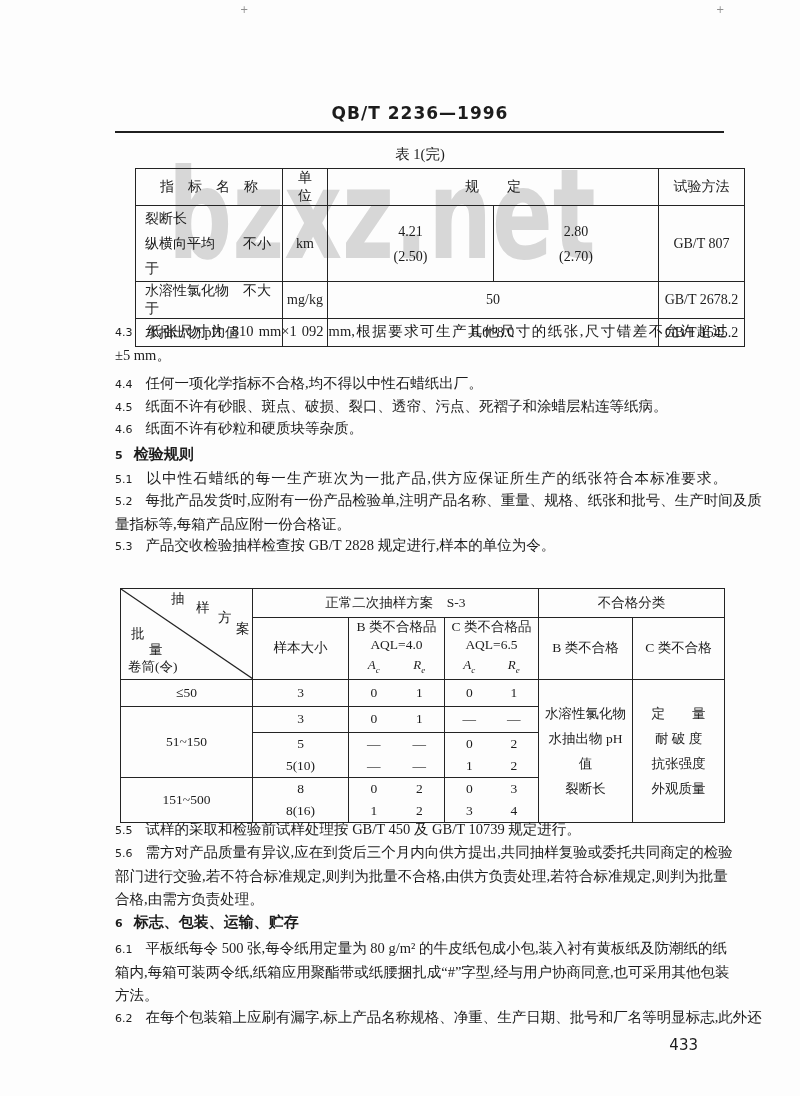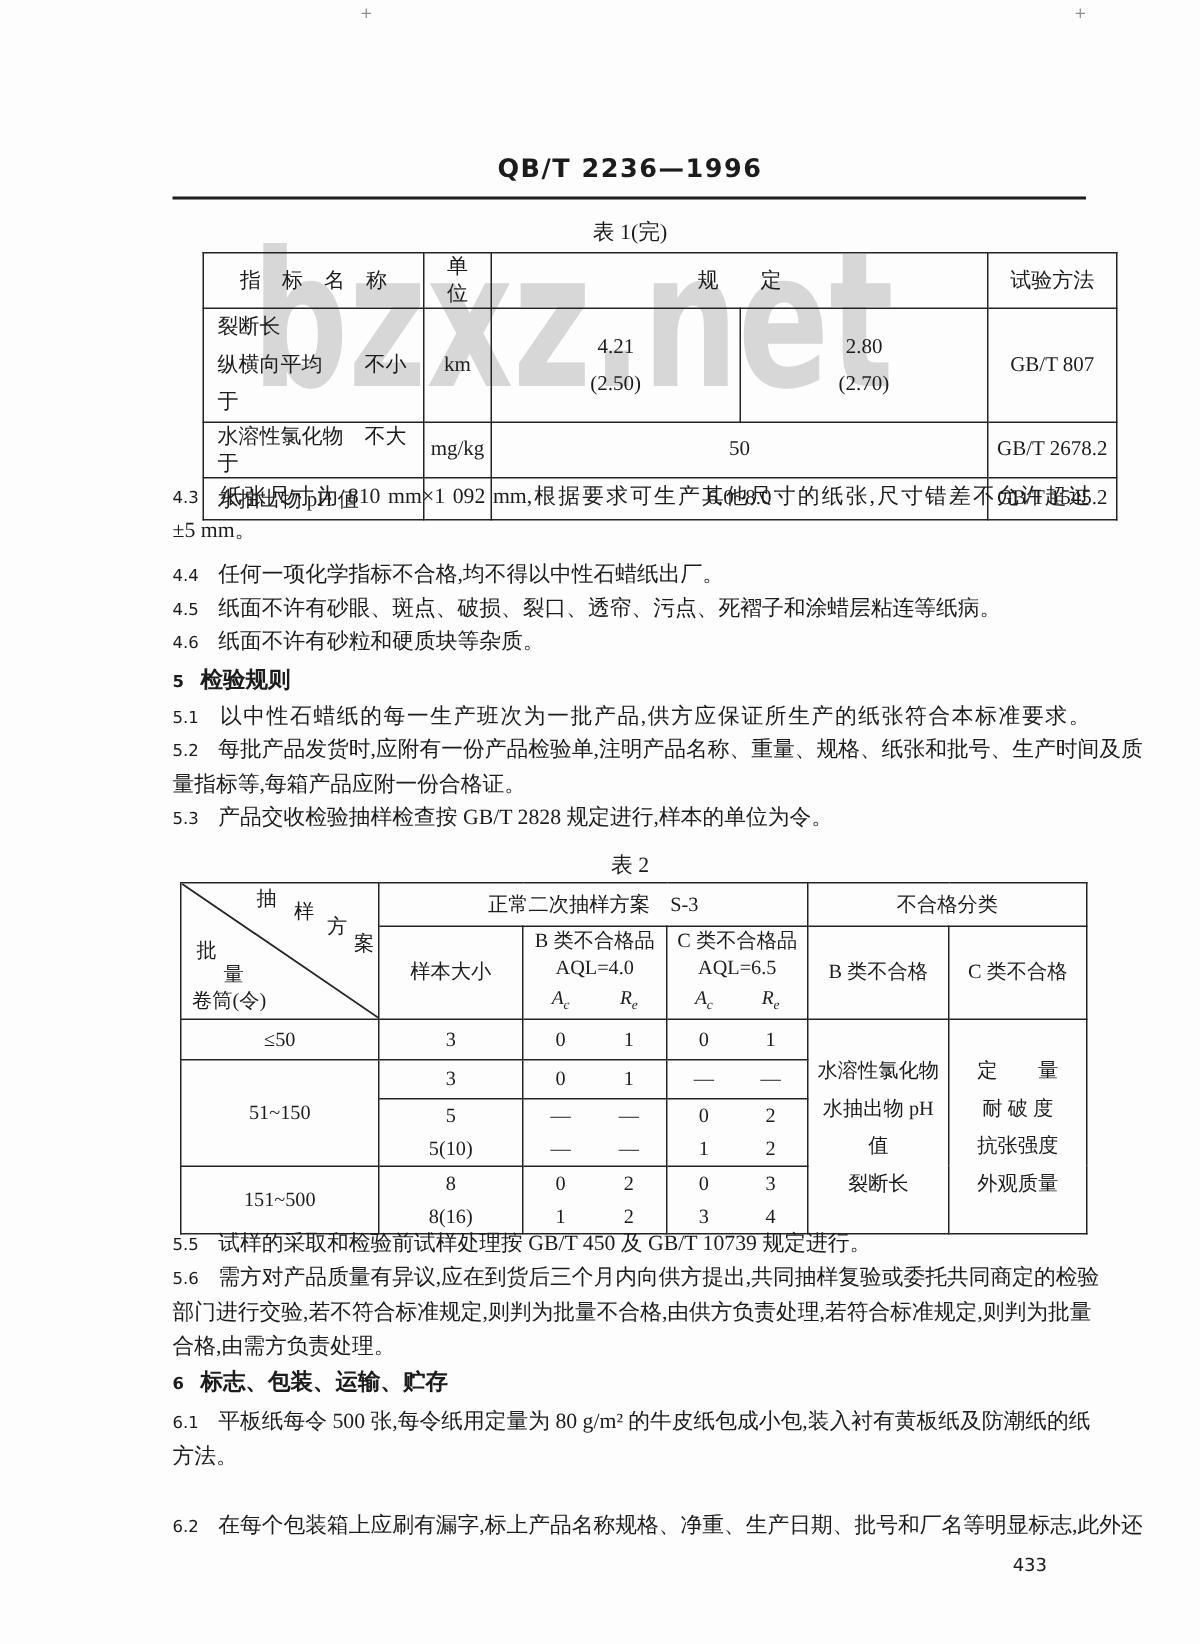--- a/index.html
+++ b/index.html
@@ -41,21 +41,21 @@
   .acre span{flex:1;text-align:center;}
   .acre sub{font-size:9px;}
   .subhdr div{line-height:18px;}
   .classcell div{line-height:25px;}
   .para{position:absolute;left:115px;width:612px;font-size:14.5px;line-height:23px;z-index:1;}
   .line{white-space:nowrap;}
   .fill{text-align:justify;text-align-last:justify;}
   .num{font-family:"DejaVu Sans",sans-serif;font-size:11px;margin-right:13px;}
   .heading{font-weight:bold;font-size:15px;}
   .heading .num{font-weight:bold;margin-right:11px;}
-  .pagenum{position:absolute;top:1036px;right:102px;font-size:12px;z-index:1;
+  .pagenum{position:absolute;top:1036px;right:102px;font-size:15px;z-index:1;
            font-family:"DejaVu Sans",sans-serif;margin-left:41px;}
 </style>
 </head>
 <body>
 
 <div class="page">
 
   <span class="reg" style="left:240px;top:4px;">+</span>
   <span class="reg" style="left:716px;top:4px;">+</span>
 
@@ -134,21 +134,20 @@
     <div class="line fill"><span class="num">5.1</span><span>以中性石蜡纸的每一生产班次为一批产品,供方应保证所生产的纸张符合本标准要求。</span></div>
   </div>
   <div class="para" style="top:489px;">
     <div class="line fill"><span class="num">5.2</span><span>每批产品发货时,应附有一份产品检验单,注明产品名称、重量、规格、纸张和批号、生产时间及质</span></div>
     <div class="line"><span>量指标等,每箱产品应附一份合格证。</span></div>
   </div>
   <div class="para" style="top:534px;">
     <div class="line"><span class="num">5.3</span><span>产品交收检验抽样检查按 GB/T 2828 规定进行,样本的单位为令。</span></div>
   </div>
 
-  <div class="tcap" style="top:567px;">表 2</div>
 
   <table class="t2">
     <colgroup>
         <col style="width:132px">
         <col style="width:96px">
         <col style="width:96px">
         <col style="width:94px">
         <col style="width:94px">
         <col style="width:92px">
       </colgroup>
@@ -297,20 +296,21 @@
     <div class="line fill"><span>部门进行交验,若不符合标准规定,则判为批量不合格,由供方负责处理,若符合标准规定,则判为批量</span></div>
     <div class="line"><span>合格,由需方负责处理。</span></div>
   </div>
 
   <div class="para heading" style="top:911px;">
     <div class="line"><span class="num">6</span><span>标志、包装、运输、贮存</span></div>
   </div>
 
   <div class="para" style="top:937px;">
     <div class="line fill"><span class="num">6.1</span><span>平板纸每令 500 张,每令纸用定量为 80 g/m² 的牛皮纸包成小包,装入衬有黄板纸及防潮纸的纸</span></div>
+    <div class="line fill"><span>箱内,每箱可装两令纸,纸箱应用聚酯带或纸腰捆扎成“#”字型,经与用户协商同意,也可采用其他包装</span></div>
     <div class="line"><span>方法。</span></div>
   </div>
   <div class="para" style="top:1006px;">
     <div class="line fill"><span class="num">6.2</span><span>在每个包装箱上应刷有漏字,标上产品名称规格、净重、生产日期、批号和厂名等明显标志,此外还</span></div>
   </div>
 
   <div class="pagenum">433</div>
 
 </div>
 

